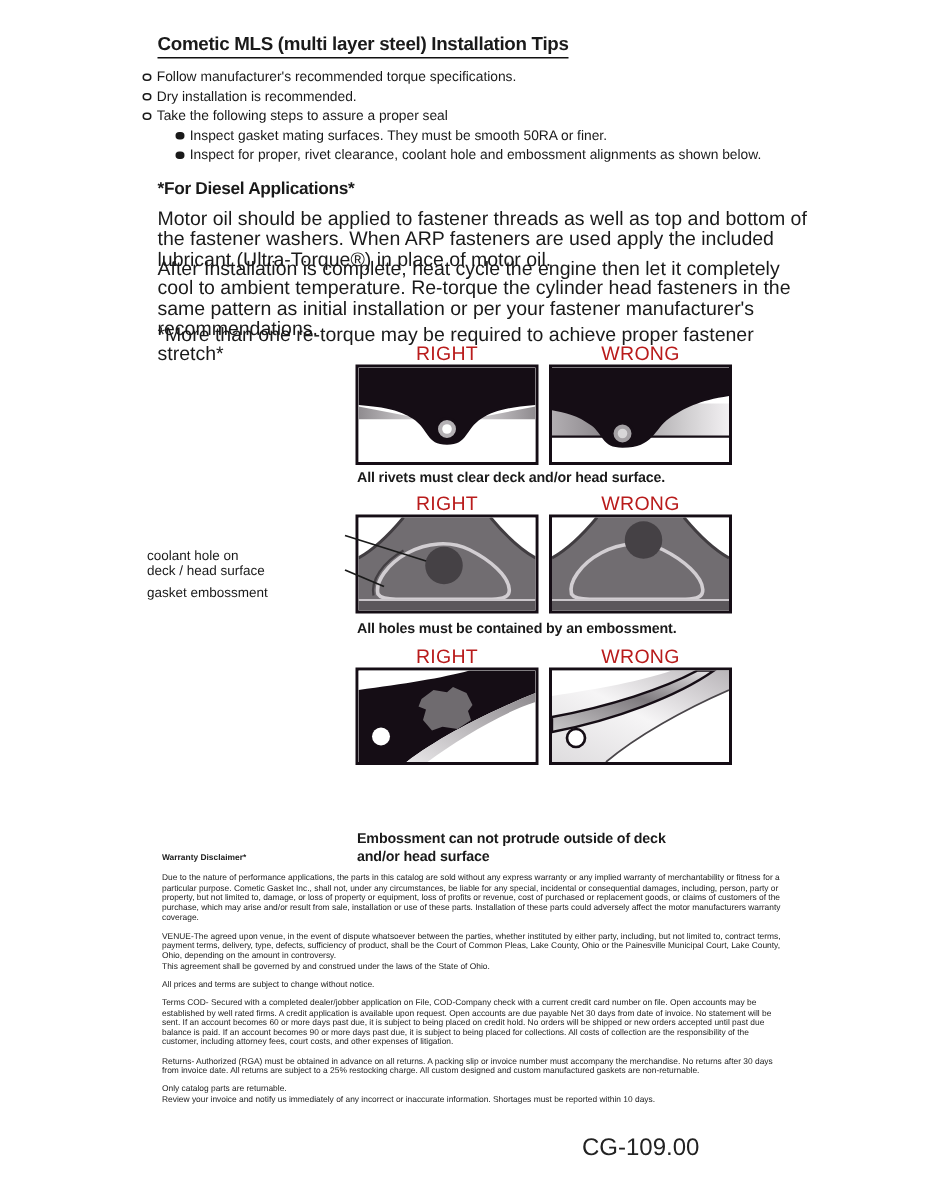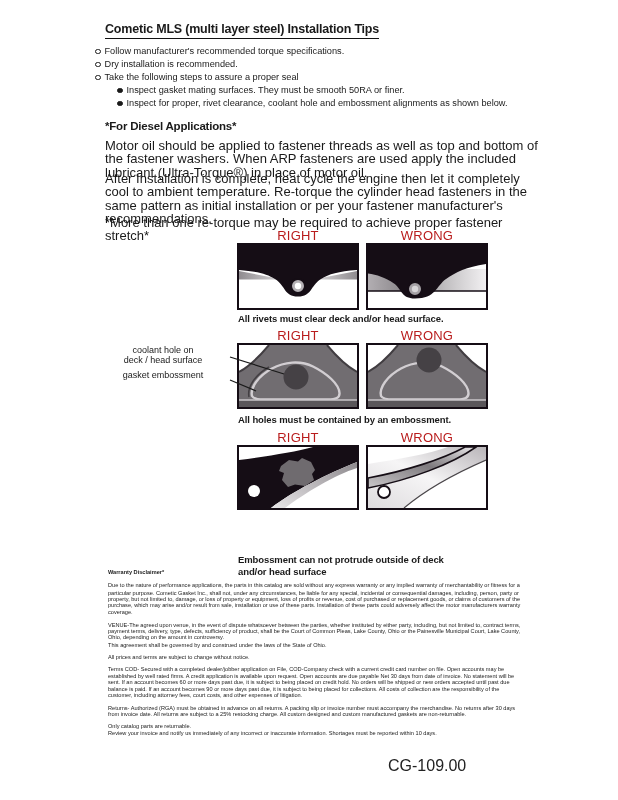--- a/index.html
+++ b/index.html
@@ -26,21 +26,21 @@
   .p2{top:172px;}
   .p3{top:216px;}
   
   .dlabel{width:122px;text-align:center;font-size:13px;letter-spacing:0.2px;color:#b91c1c;}
   .dcap{font-size:9.5px;font-weight:bold;line-height:11.5px;letter-spacing:-0.1px;}
   .diag-box{width:122px;height:67px;border:2px solid #150d15;box-sizing:border-box;background:#fff;}
   .diag-box svg{display:block;}
   .box-r2{height:66px;}
   .box-r3{height:65px;}
   
-  .callouts{left:98px;top:345px;width:130px;text-align:center;font-size:9px;line-height:10px;color:#1a1a1a;}
+  .callouts{left:98px;top:365px;width:130px;text-align:left;font-size:9px;line-height:10px;color:#1a1a1a;}
   .co-gap{margin-top:5px;}
   .callout-lines{left:108px;top:338px;z-index:6;}
   
   .disclaimer{
     left:108px;top:569px;width:516px;transform:scale(0.8);transform-origin:0 0;
     font-size:7px;line-height:8.3px;color:#222;
   }
   .disclaimer h4{margin:0 0 9px 0;font-size:7px;}
   .dp{margin:0 0 7px 0;}
   .dp.tight{margin-bottom:0;}

